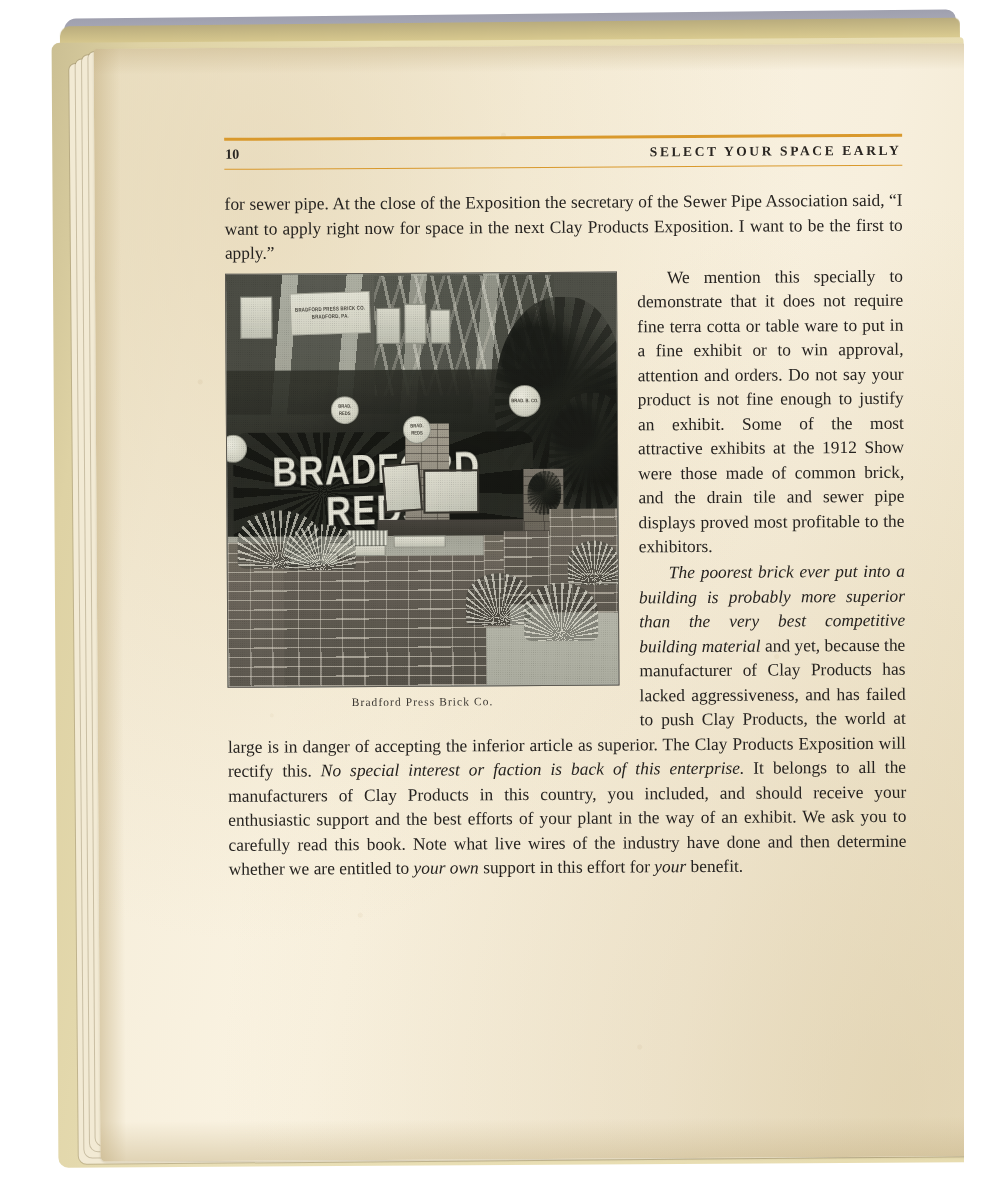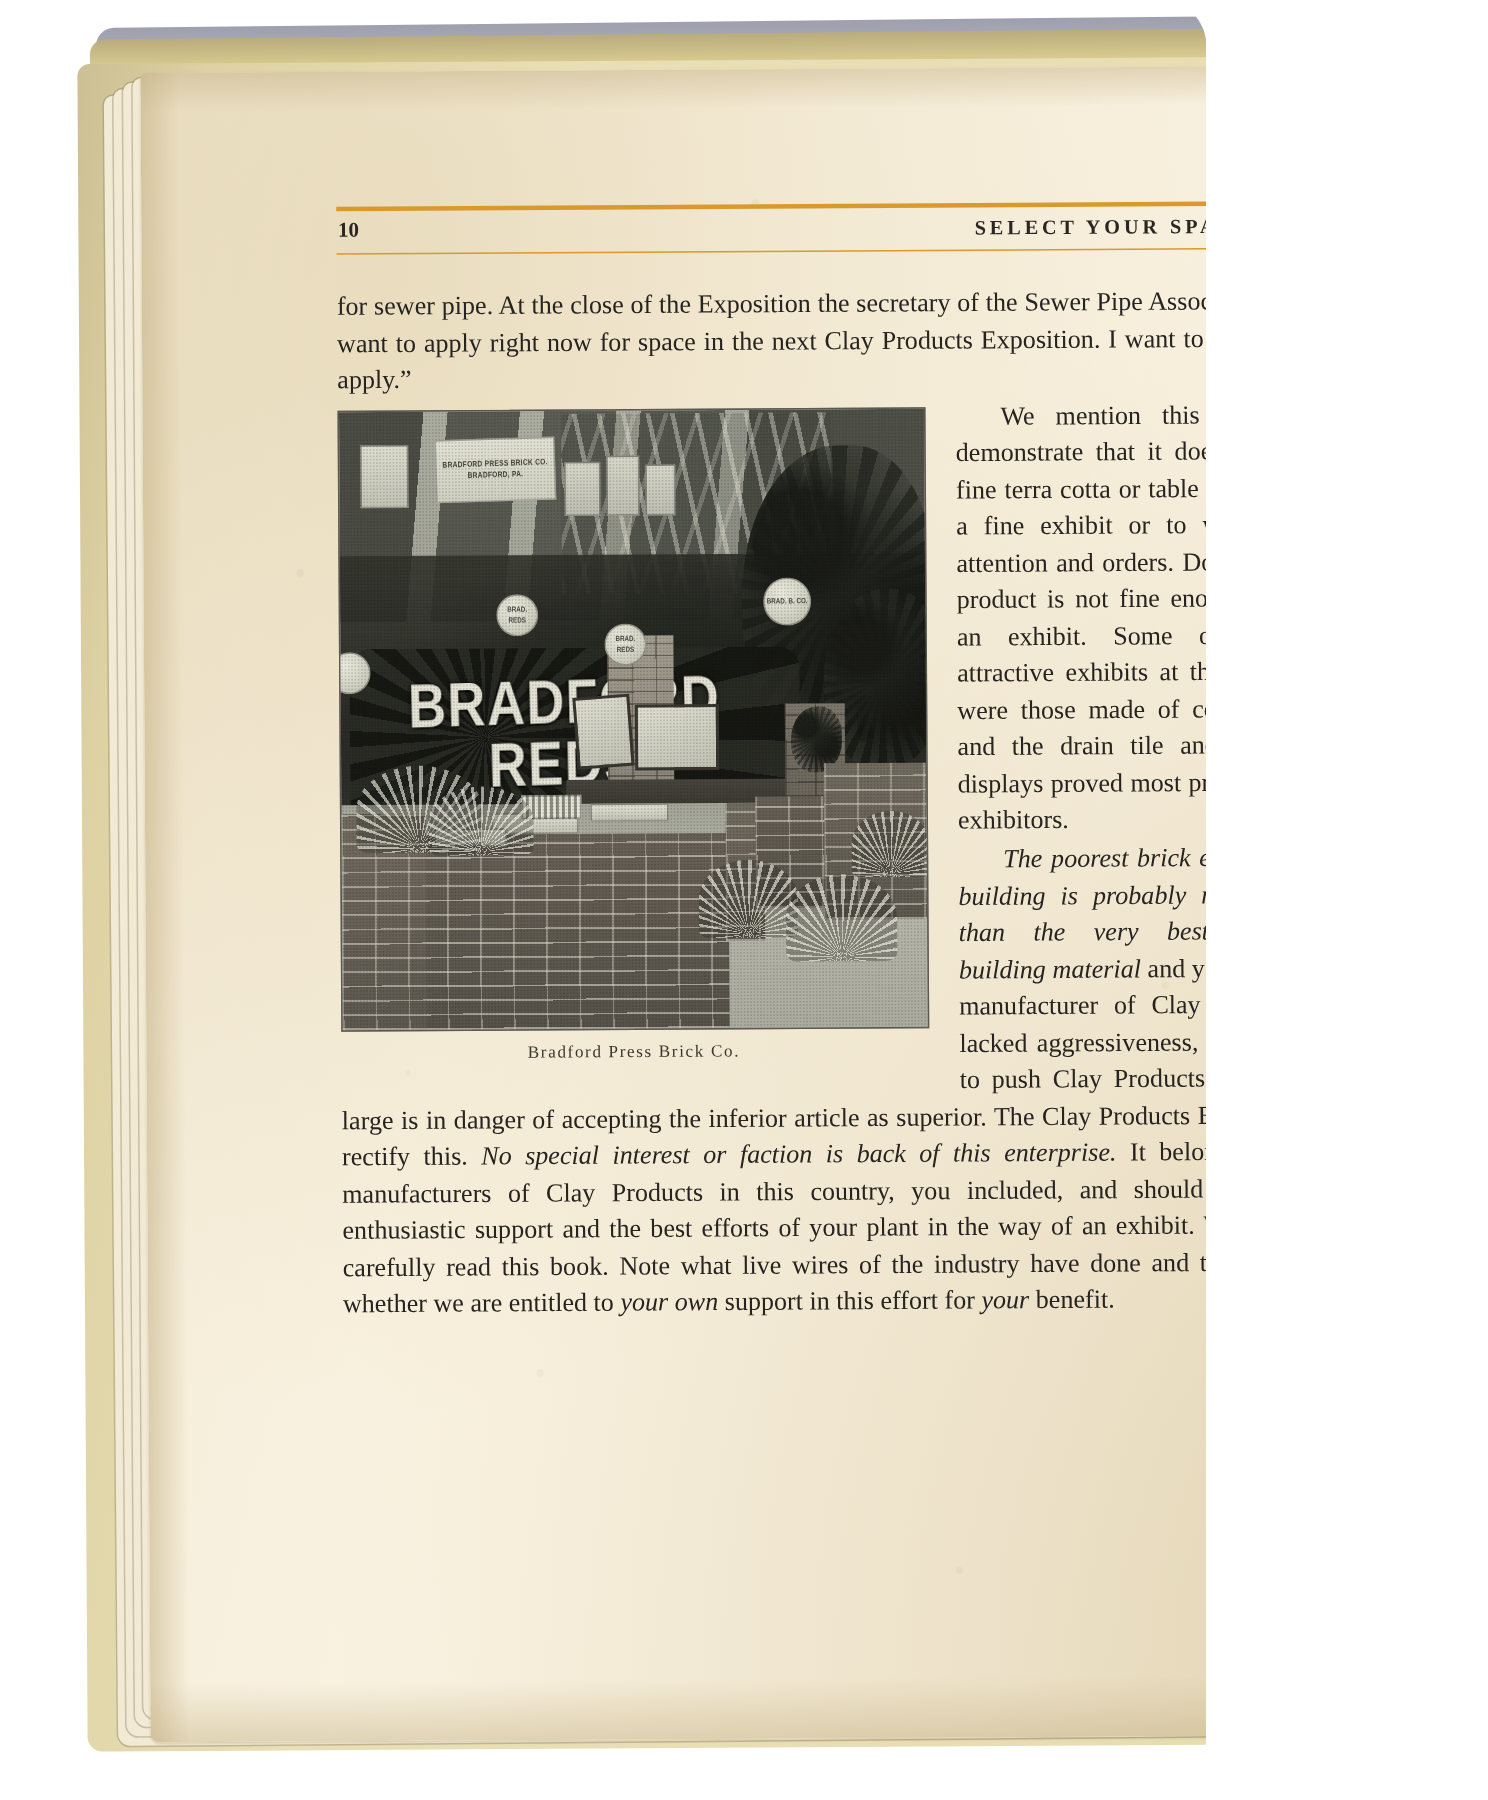--- a/index.html
+++ b/index.html
@@ -1,18 +1,18 @@
 <!DOCTYPE html>
 <html><head>
 <meta charset="utf-8">
 <style>
   html,body{margin:0;padding:0;background:#ffffff;}
   body{width:992px;height:1200px;overflow:hidden;font-family:"Liberation Serif",serif;}
 
-  #scan{position:relative;width:804px;height:1200px;background:#ffffff;overflow:hidden;border-radius:30px;}
+  #scan{position:relative;width:964px;height:1200px;background:#ffffff;overflow:hidden;}
 
   
   .cover-top{
     position:absolute;left:60px;top:22px;width:900px;height:40px;
     background:linear-gradient(#b9ac7d,#d8c98f 45%,#e6d9a6);
     border-radius:10px 6px 0 0;
     transform:rotate(-0.55deg);
     filter:blur(0.3px);
   }
   .cover-shadow{

